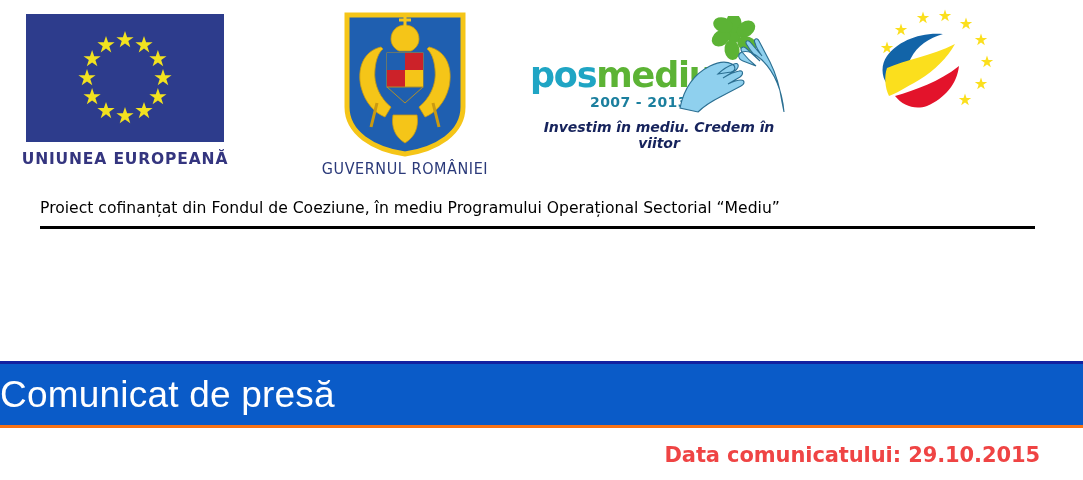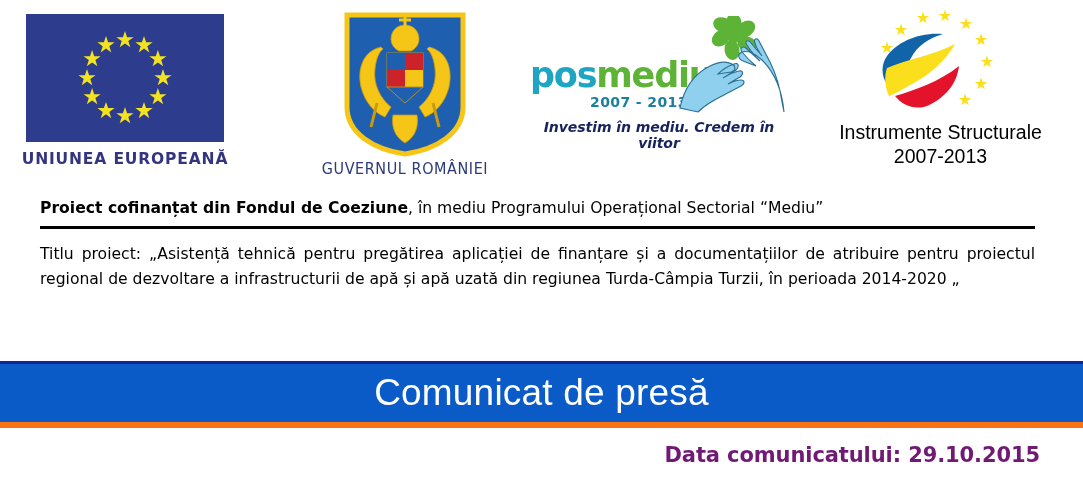--- a/index.html
+++ b/index.html
@@ -105,21 +105,21 @@
     position: relative;
     padding: 0 40px 0 40px;
   }
   .funding-line {
     font-size: 15.6px;
     line-height: 20px;
     color: #000000;
     margin: 0;
     padding-top: 6px;
   }
-  .funding-line .bold { font-weight: bold; }
+  .funding-line .bold { font-weight: normal; }
   .funding-line .ital { }
 
   .rule {
     height: 3px;
     background: #000000;
     margin: 8px 0 0 0;
     width: 995px;
   }
 
   .project-title {
@@ -134,42 +134,42 @@
 
   
   .press-banner {
     position: absolute;
     left: 0;
     top: 361px;
     width: 1083px;
     height: 67px;
     background: #0a5bc8;
     border-top: 3px solid #1322a0;
-    border-bottom: 6px solid #f97316;
+    border-bottom: 3px solid #f97316;
     box-sizing: border-box;
     display: flex;
     align-items: center;
-    justify-content: center;
+    justify-content: flex-start;
   }
   .press-banner-text {
     color: #ffffff;
     font-family: "Liberation Sans", "DejaVu Sans", sans-serif;
     font-size: 37px;
     line-height: 40px;
     letter-spacing: 0.2px;
   }
 
   
   .date-line {
     position: absolute;
     right: 43px;
     top: 443px;
     font-size: 21px;
     font-weight: bold;
-    color: #701a75;
+    color: #ef4444;
     letter-spacing: -0.1px;
   }
 </style>
 </head>
 <body>
 
 <div class="logo-row">
 
   <div class="logo-block" id="eu-logo">
     <div class="eu-flag">
@@ -318,33 +318,28 @@
             </g>
         </g>
 
         <path d="M26 48 C36 34 58 24 82 26 C68 30 56 38 50 50 C42 66 36 76 26 76 C20 68 20 56 26 48 Z" fill="#1264a8"></path>
 
         <path d="M26 60 C44 52 70 48 94 36 C86 50 74 62 58 72 C44 80 34 86 28 88 C24 80 23 68 26 60 Z" fill="#fbdf1d"></path>
 
         <path d="M34 88 C54 82 78 74 98 58 C96 76 84 90 66 98 C54 102 42 98 34 88 Z" fill="#e3132b"></path>
       </svg>
     </div>
-    <div class="is-caption">
-      <div>Instrumente Structurale</div>
-      <div>2007-2013</div>
-    </div>
   </div>
 </div>
 
 <div class="doc-body">
 
   <p class="funding-line"><span class="bold">Proiect cofinanțat din Fondul de Coeziune</span><span>, în mediu </span><span class="ital">Programului Operațional Sectorial “Mediu”</span></p>
 
   <div class="rule"></div>
 
-  <p class="project-title">Titlu proiect:  „Asistență tehnică pentru pregătirea aplicației de finanțare și a documentațiilor de atribuire pentru proiectul regional de dezvoltare a infrastructurii de apă și apă uzată din regiunea Turda-Câmpia Turzii, în perioada 2014-2020 „</p>
 </div>
 
 <div class="press-banner">
   <span class="press-banner-text">Comunicat de presă</span>
 </div>
 
 <div class="date-line">Data comunicatului: 29.10.2015</div>
 
 </body></html>

